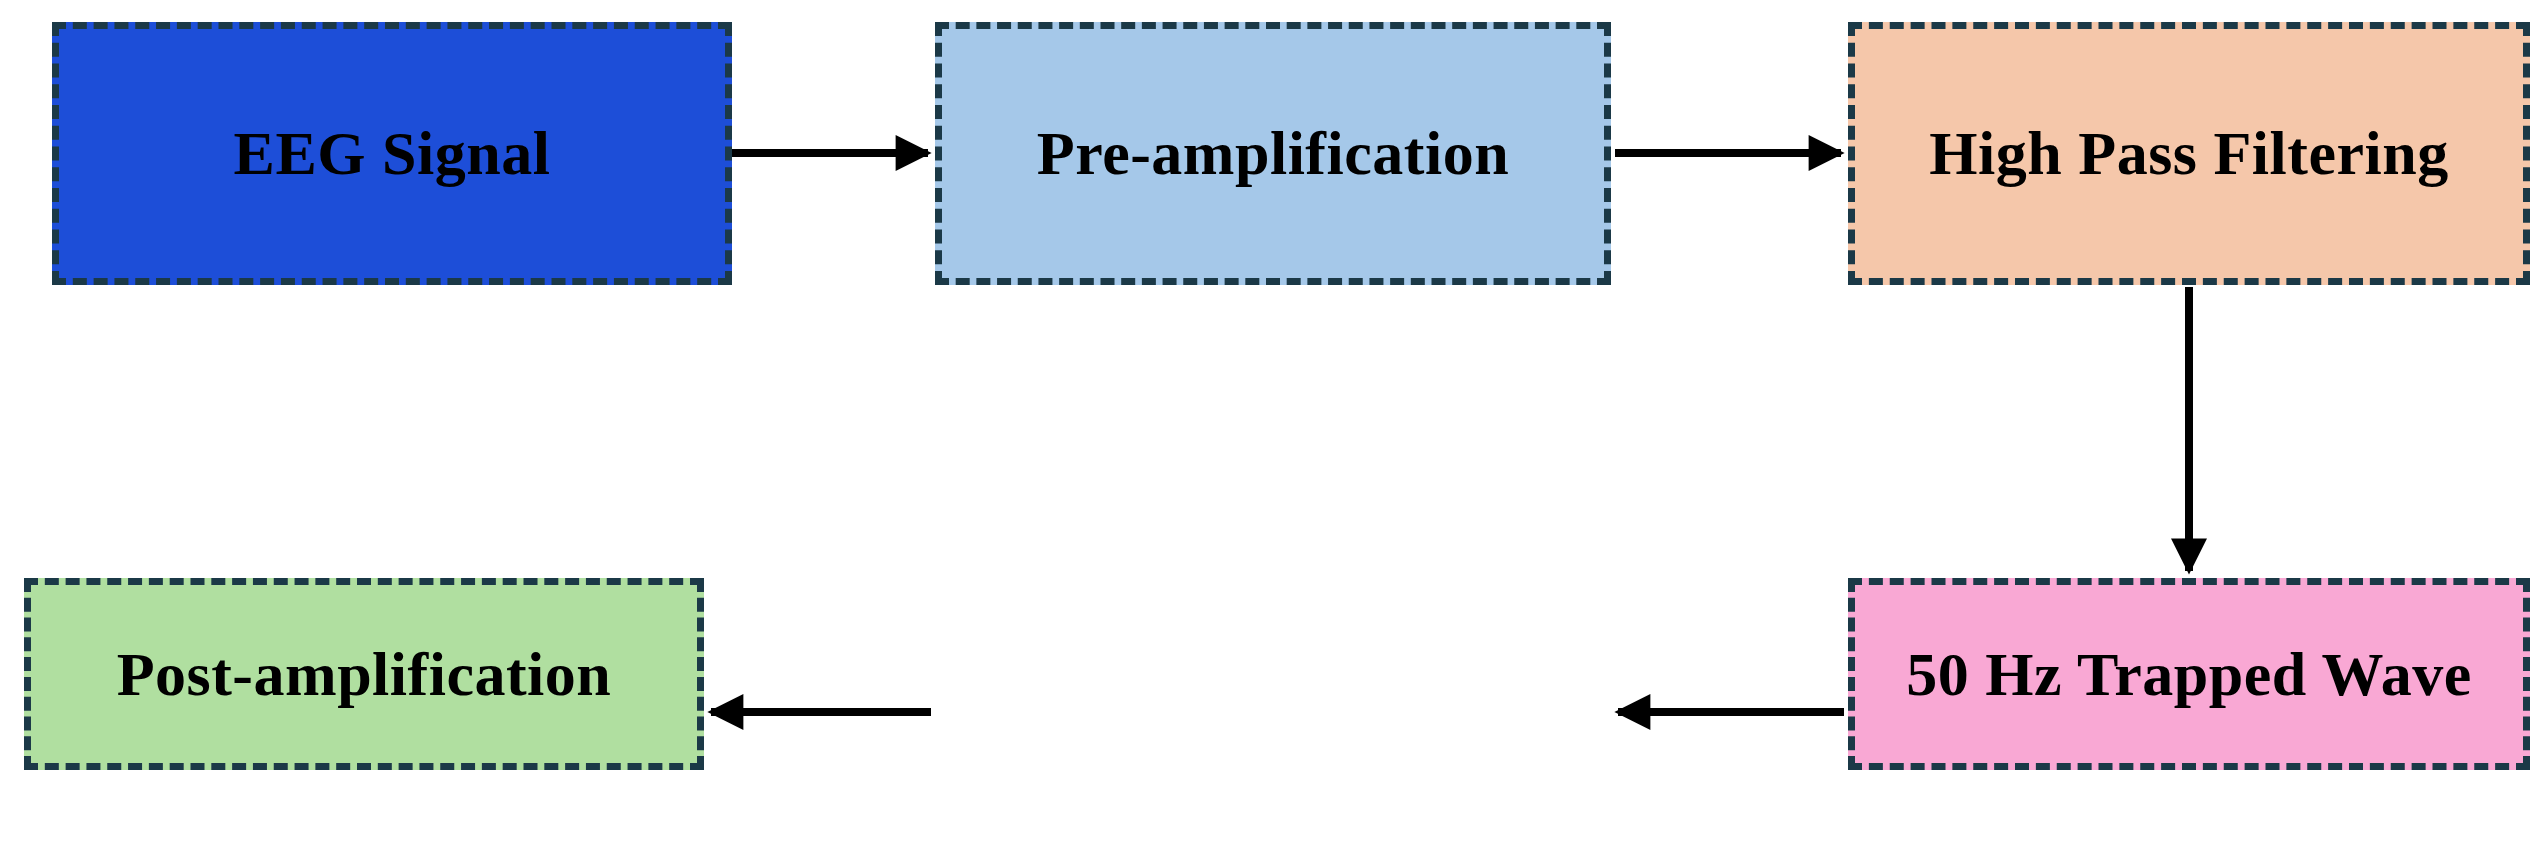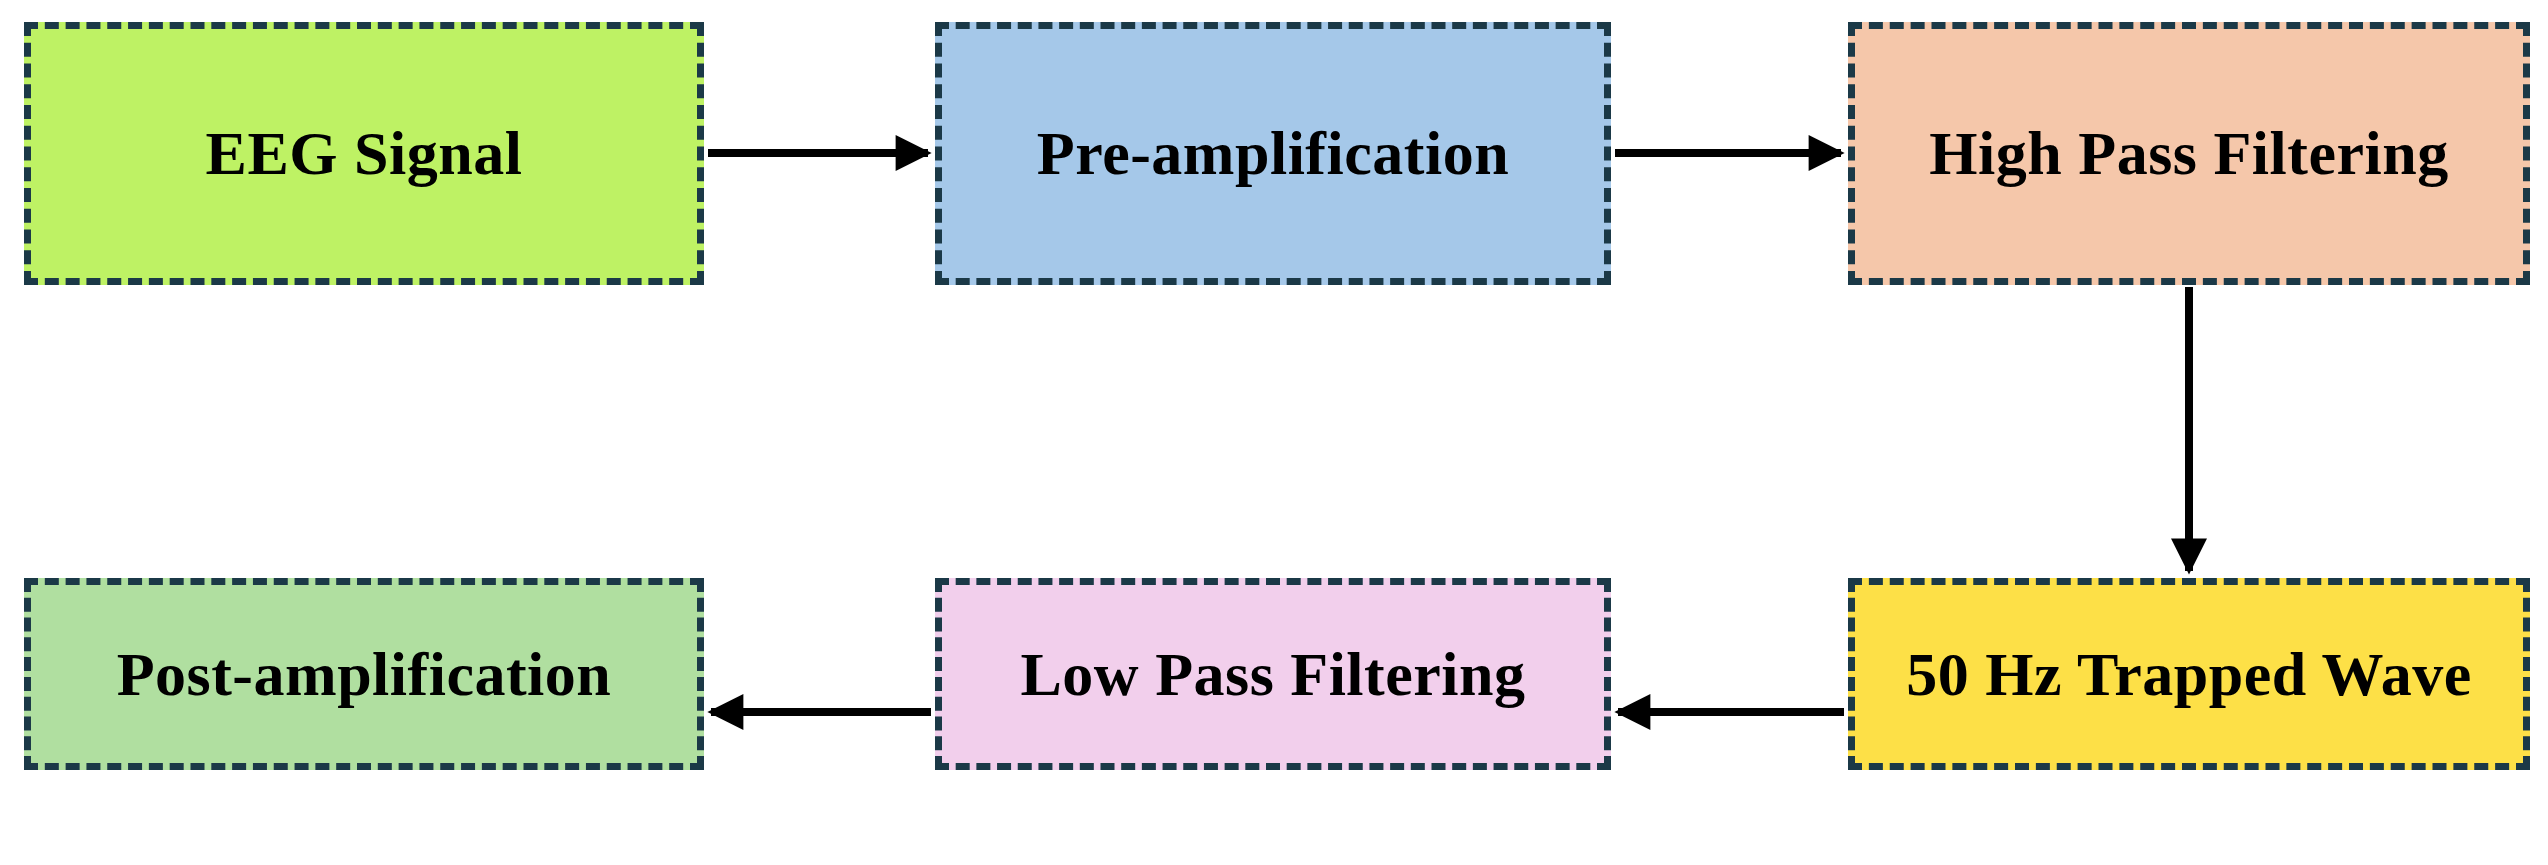--- a/index.html
+++ b/index.html
@@ -70,37 +70,34 @@
         <path d="M 0 0 L 10 5 L 0 10 z"></path>
       </marker>
     </defs>
     <line class="arrow" x1="708" y1="153" x2="928" y2="153" marker-end="url(#arrowhead)"></line>
     <line class="arrow" x1="1615" y1="153" x2="1841" y2="153" marker-end="url(#arrowhead)"></line>
     <line class="arrow" x1="2189" y1="287" x2="2189" y2="571" marker-end="url(#arrowhead)"></line>
     <line class="arrow" x1="1844" y1="712" x2="1618" y2="712" marker-end="url(#arrowhead)"></line>
     <line class="arrow" x1="931" y1="712" x2="711" y2="712" marker-end="url(#arrowhead)"></line>
   </svg>
 
-  <div class="node r1 c1" style="background-color: #bef264;">
+  <div class="node r1 c1" style="background-color: #1d4ed8; margin-left: 28px;">
     <span class="label">EEG Signal</span>
   </div>
 
   <div class="node r1 c2" style="background-color: rgb(165, 200, 233);">
     <span class="label">Pre-amplification</span>
   </div>
 
   <div class="node r1 c3" style="background-color: rgb(245, 199, 170);">
     <span class="label">High Pass Filtering</span>
   </div>
 
-  <div class="node r2 c3" style="background-color: #fde047;">
+  <div class="node r2 c3" style="background-color: #f9a8d4;">
     <span class="label">50 Hz Trapped Wave</span>
   </div>
 
-  <div class="node r2 c2" style="background-color: rgb(242, 207, 236);">
-    <span class="label">Low Pass Filtering</span>
-  </div>
 
   <div class="node r2 c1" style="background-color: rgb(176, 223, 160);">
     <span class="label">Post-amplification</span>
   </div>
 
 </div>
 
 </body></html>

